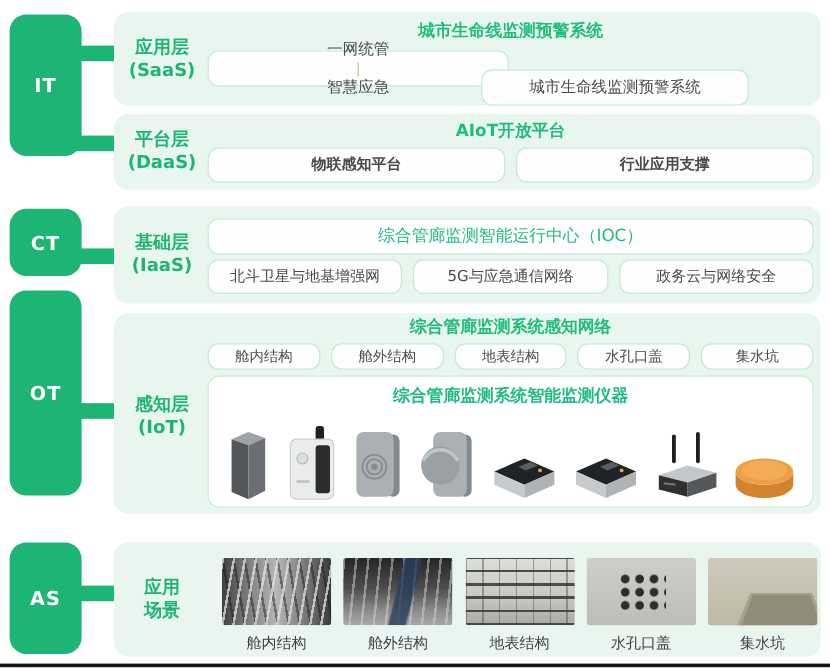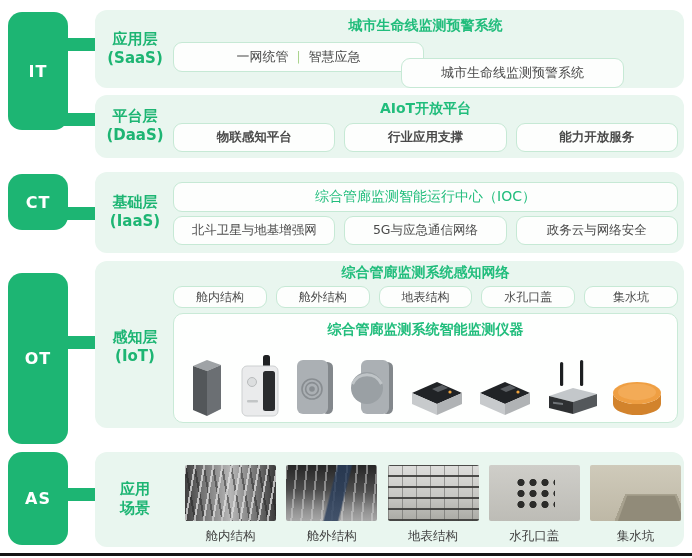--- a/index.html
+++ b/index.html
@@ -94,56 +94,55 @@
 <body>
 
 <div id="stage">
 
   <div class="rail-block" style="top:12px;height:118px;">
     <span>IT</span>
   </div>
   <div class="rail-block" style="top:174px;height:56px;">
     <span>CT</span>
   </div>
-  <div class="rail-block" style="top:273px;height:171px;">
+  <div class="rail-block" style="top:242px;height:171px;">
     <span>OT</span>
   </div>
   <div class="rail-block" style="top:452px;height:93px;">
     <span>AS</span>
   </div>
 
   <div class="connector" style="top:38px;"></div>
   <div class="connector" style="top:113px;"></div>
   <div class="connector" style="top:207px;"></div>
   <div class="connector" style="top:336px;"></div>
   <div class="connector" style="top:488px;"></div>
 
   <div class="panel" style="top:10px;height:78px;"></div>
   <div class="layer-label" style="top:30px;">
     <div>应用层</div>
     <div>(SaaS)</div>
   </div>
   <div class="panel-title" style="top:17px;">城市生命线监测预警系统</div>
-  <div class="wbox" style="left:173px;top:42px;width:251px;height:30px;">
+  <div class="wbox" style="left:173px;top:42px;width:251px;height:30px;flex-direction:column;">
     <span>一网统管</span>
     <span class="sep">|</span>
     <span>智慧应急</span>
   </div>
   <div class="wbox" style="left:401px;top:58px;width:223px;height:30px;">城市生命线监测预警系统</div>
 
   <div class="panel" style="top:95px;height:63px;"></div>
   <div class="layer-label" style="top:107px;">
     <div>平台层</div>
     <div>(DaaS)</div>
   </div>
   <div class="panel-title" style="top:100px;">AIoT开放平台</div>
   <div class="flexrow" style="top:123px;height:29px;font-weight:bold;">
     <div class="fbox">物联感知平台</div>
     <div class="fbox">行业应用支撑</div>
-    <div class="fbox">能力开放服务</div>
   </div>
 
   <div class="panel" style="top:172px;height:81px;"></div>
   <div class="layer-label" style="top:193px;">
     <div>基础层</div>
     <div>(IaaS)</div>
   </div>
   <div class="title-box" style="top:182px;height:30px;">综合管廊监测智能运行中心（IOC）</div>
   <div class="flexrow" style="top:216px;height:29px;">
     <div class="fbox">北斗卫星与地基增强网</div>

